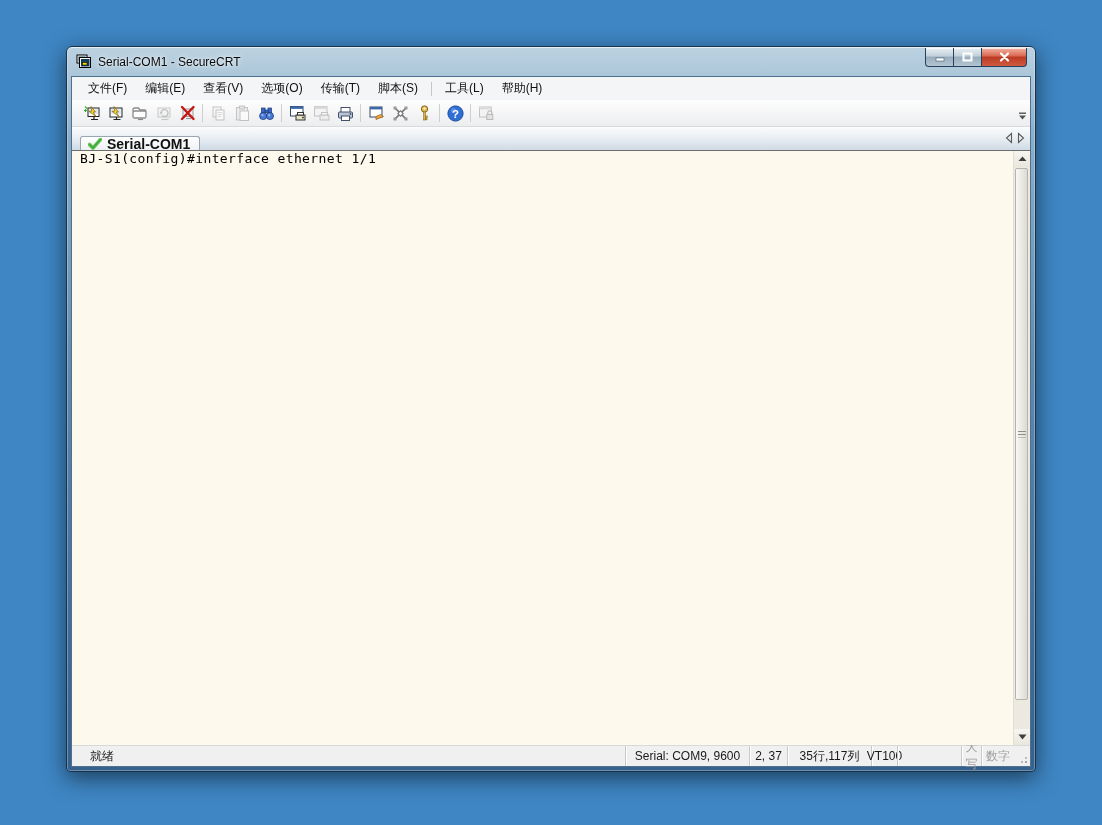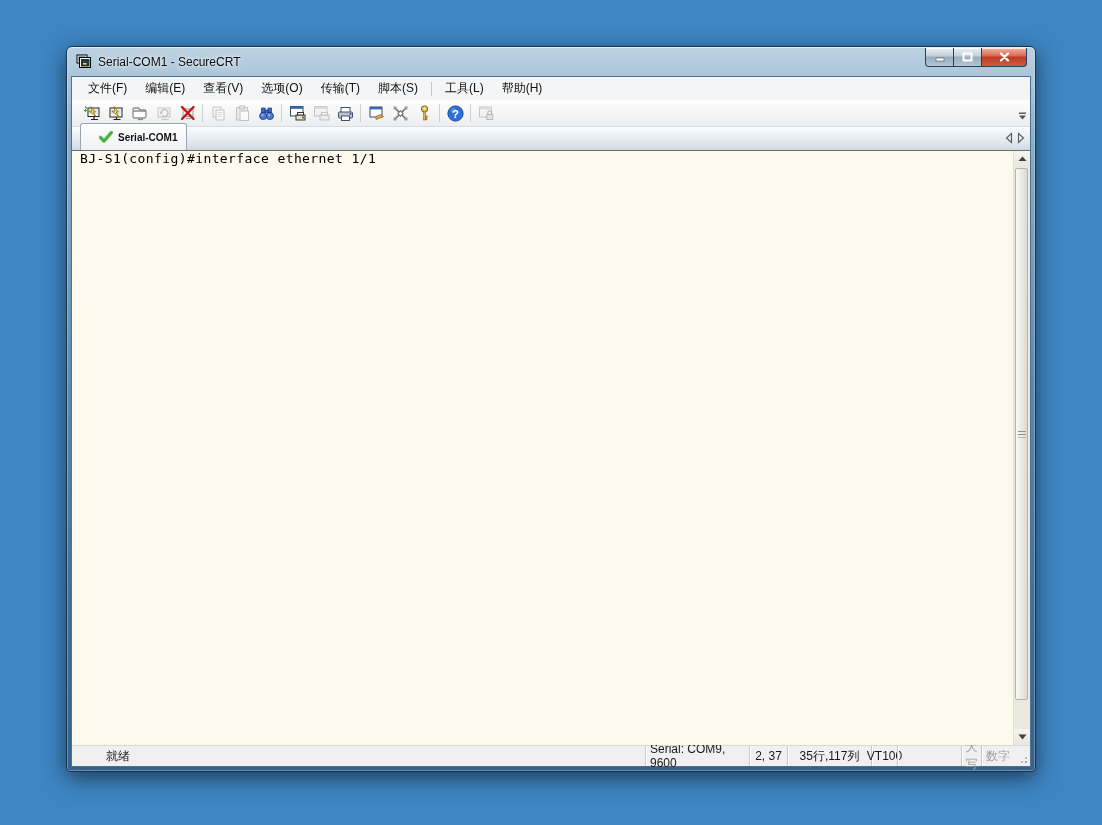--- a/index.html
+++ b/index.html
@@ -37,23 +37,23 @@
     border-bottom:1px solid #d8dadd; display:flex; align-items:center; padding-left:7px; position:relative; }
   .tb-btn { width:24px; height:23px; display:flex; align-items:center; justify-content:center; }
   .tb-btn.disabled { filter:grayscale(1) opacity(.5); }
   .tb-sep { width:1px; height:18px; background:#cfcfcf; margin:0 3px; flex:none; }
   .tb-overflow { position:absolute; right:1px; top:1px; bottom:2px; width:13px;
     display:flex; align-items:flex-end; justify-content:center; padding-bottom:3px; }
 
   
   .tabstrip { height:24px; flex:none; background:linear-gradient(180deg,#fbfcfd 0%,#e3eaf0 60%,#cfdae4 100%);
     border-bottom:1px solid #6e6e6e; display:flex; align-items:flex-end; padding-left:8px; position:relative; }
-  .tab { height:27px; display:flex; align-items:center; gap:5px; padding:0 9px 0 18px;
+  .tab { height:14px; display:flex; align-items:center; gap:5px; padding:0 9px 0 7px;
     background:linear-gradient(180deg,#ffffff,#eef1f4); border:1px solid #99a5b0; border-bottom:none;
-    border-radius:3px 3px 0 0; font-size:10px; font-weight:bold; color:#111; }
+    border-radius:3px 3px 0 0; font-size:14px; font-weight:bold; color:#111; }
   .tab-nav { position:absolute; right:5px; top:5px; display:flex; gap:4px; }
 
   
   .terminal { flex:1; position:relative; background:#FDF9EC; overflow:hidden; }
   .term-line { position:absolute; left:8px; top:0; font-family:"DejaVu Sans Mono",monospace;
     font-size:13px; color:#000; white-space:pre; letter-spacing:.4px; }
 
   
   .vscroll { position:absolute; top:0; right:0; bottom:0; width:17px; background:#ece9e1; border-left:1px solid #e2dfd6; }
   .sb-arrow { position:absolute; left:0; width:100%; height:16px; display:flex; align-items:center; justify-content:center;
@@ -62,21 +62,21 @@
   .sb-thumb { position:absolute; left:1px; right:2px; top:17px; height:calc(100% - 62px);
     background:linear-gradient(90deg,#f8f8f6,#dcdad3); border:1px solid #b5b3ab; border-radius:2px; }
   .sb-grip { position:absolute; left:50%; top:50%; width:8px; height:7px; transform:translate(-50%,-50%);
     background:repeating-linear-gradient(180deg,#8f8d86 0 1px,transparent 1px 3px); }
 
   
   .statusbar { height:21px; flex:none; background:#f0f0f0; border-top:1px solid #d9d9d9;
     display:flex; align-items:stretch; font-size:12px; color:#1a1a1a; }
   .pane { display:flex; align-items:center; justify-content:center; border-left:1px solid #c9c9c9;
     box-shadow:inset 1px 0 0 #ffffff; padding:0 4px; flex:none; }
-  .pane.left { flex:1; justify-content:flex-start; border-left:none; box-shadow:none; padding-left:18px;margin-left:16px; }
+  .pane.left { flex:1; justify-content:flex-start; border-left:none; box-shadow:none; padding-left:18px; }
   .pane.dim { color:#9e9e9e; }
   .pane.grip { width:16px; border-left:none; box-shadow:none; align-items:flex-end; justify-content:flex-end; padding:0 2px 2px 0; }
 
   svg { display:block; }
 </style>
 </head>
 <body>
 
 <div class="window">
 
@@ -308,21 +308,21 @@
         <div class="sb-arrow down">
           <svg width="9" height="6" viewBox="0 0 9 6">
               <polygon points="0.5,0.5 8.5,0.5 4.5,5.5" fill="#3f3f3f"></polygon>
             </svg>
         </div>
       </div>
     </div>
 
     <div class="statusbar">
       <div class="pane left">就绪</div>
-      <div class="pane" style="width:104px">Serial: COM9, 9600</div>
+      <div class="pane" style="width:124px">Serial: COM9, 9600</div>
       <div class="pane" style="width:38px">2, 37</div>
       <div class="pane" style="width:84px">35行,117列</div>
       <div class="pane" style="width:26px">VT100</div>
       <div class="pane" style="width:64px"></div>
       <div class="pane dim" style="width:20px">大写</div>
       <div class="pane dim" style="width:33px">数字</div>
       <div class="pane grip">
         <svg width="10" height="10" viewBox="0 0 10 10">
           <rect x="7" y="7" width="2" height="2" fill="#a6a6a6"></rect>
           <rect x="7" y="3" width="2" height="2" fill="#bdbdbd"></rect>

